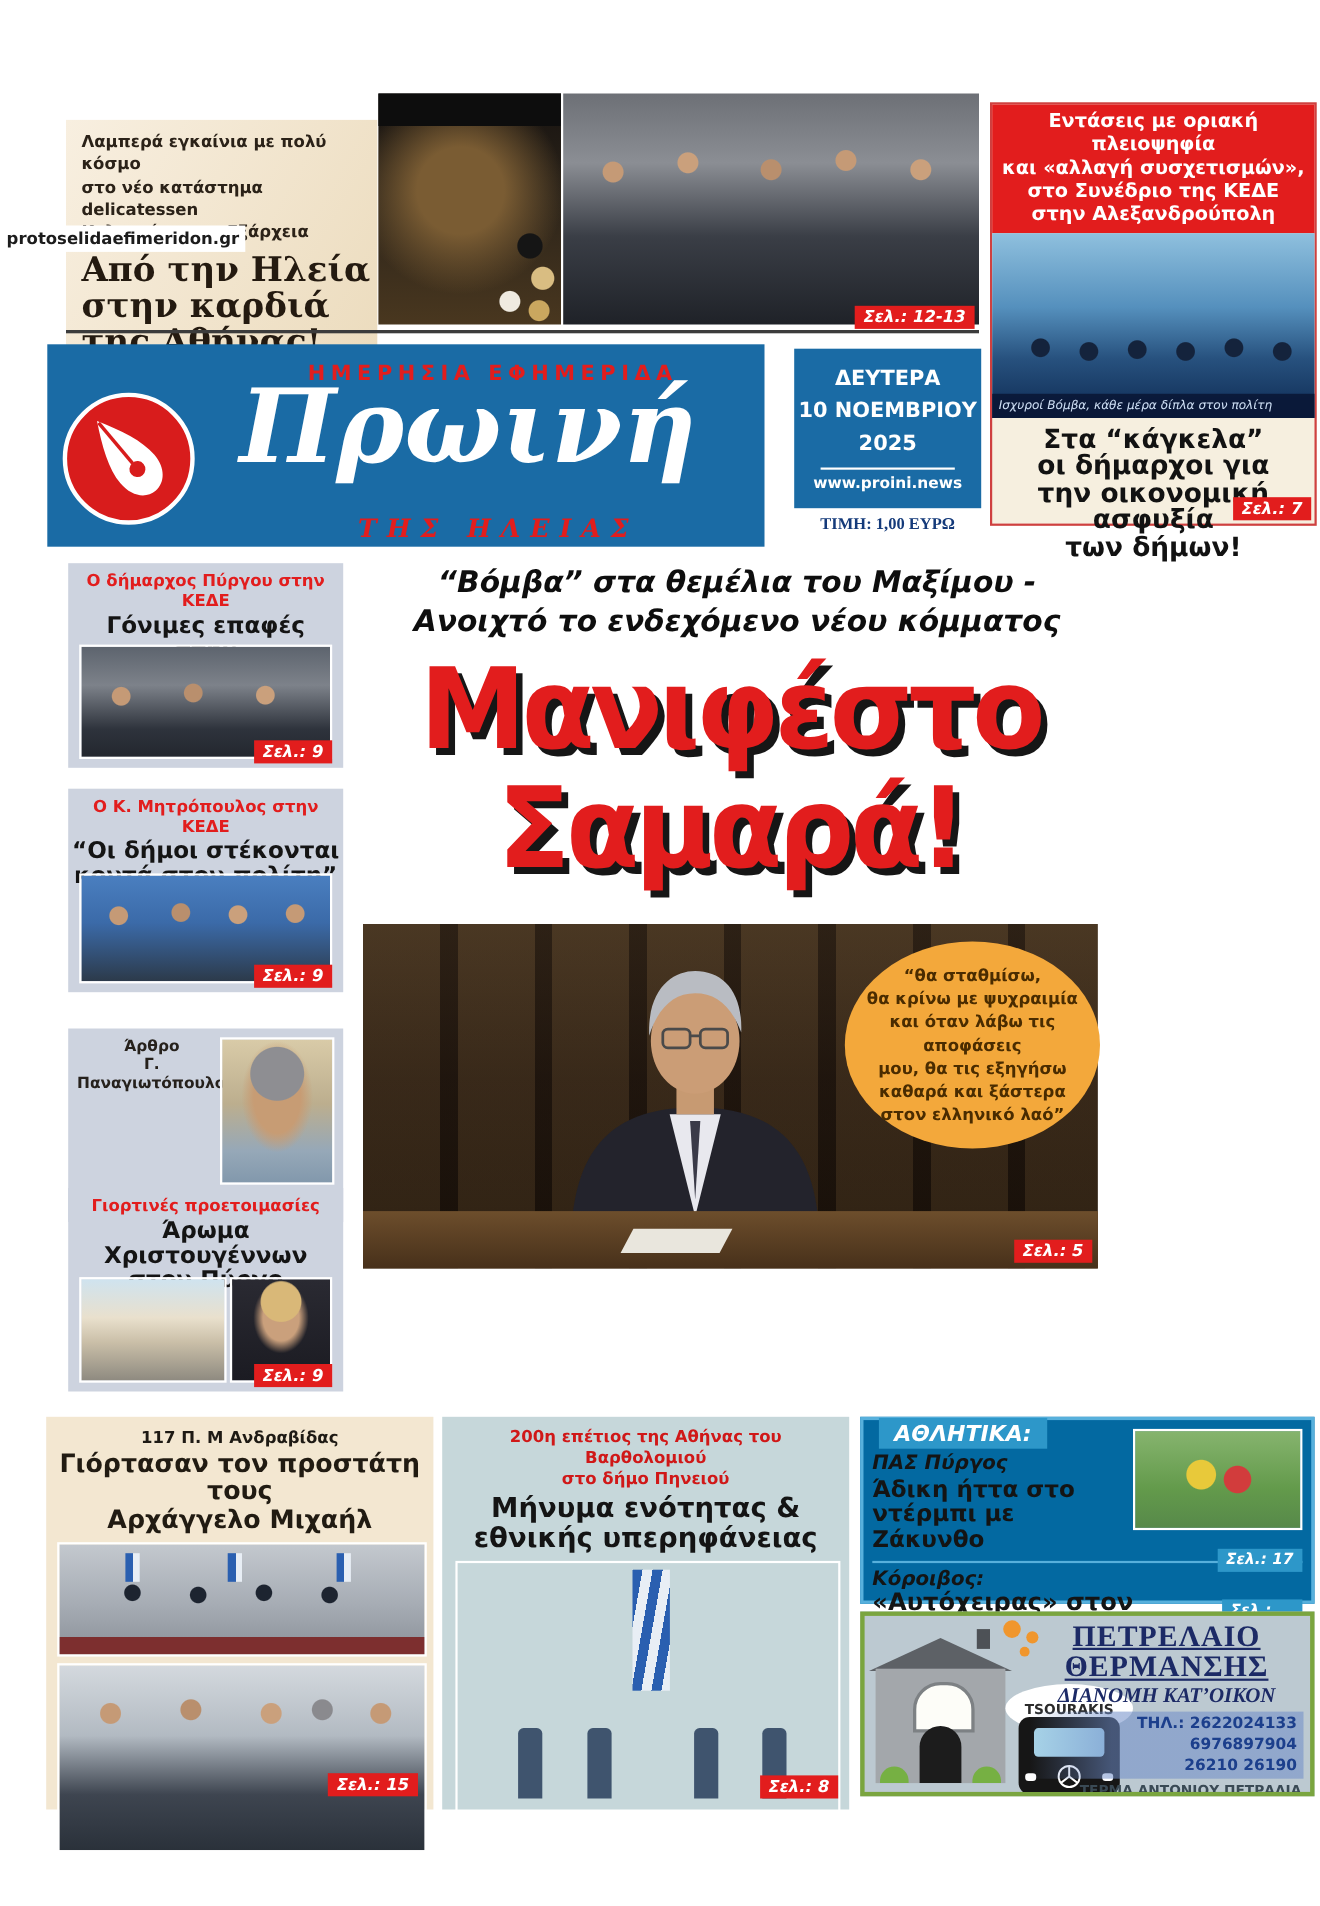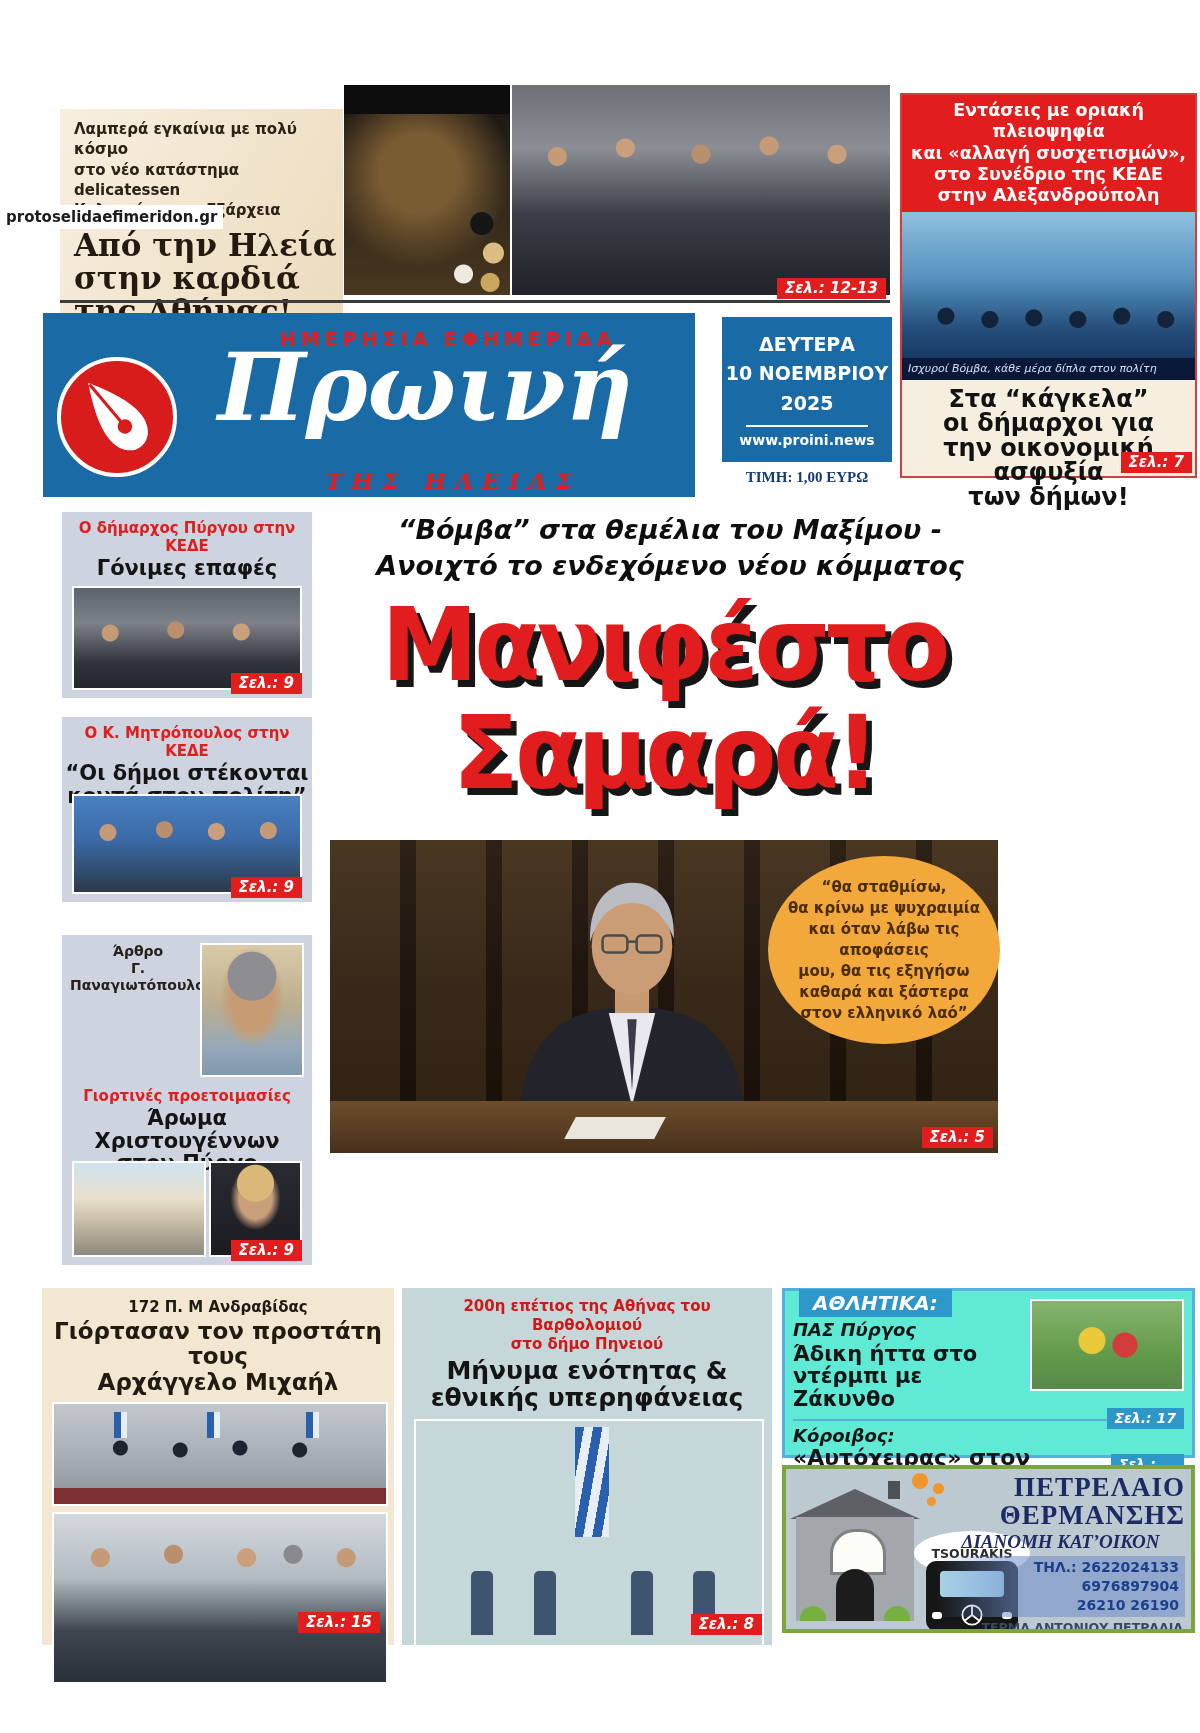--- a/index.html
+++ b/index.html
@@ -167,21 +167,21 @@
   .bl-headline{font-weight:bold;font-size:23px;line-height:1.1;color:#211b12;text-align:center;margin:3px 0 7px 0;}
   .bl-badge{position:absolute;right:14px;bottom:12px;}
   .mb6{margin-bottom:6px;}
 
   .bm-box{position:absolute;left:402px;top:1288px;width:370px;height:357px;background:#c6d7da;
       padding:6px 12px;box-sizing:border-box;}
   .bm-kicker{font-weight:bold;font-size:15px;line-height:1.25;color:#d01818;text-align:center;padding-top:3px;}
   .bm-headline{font-weight:bold;font-size:25px;line-height:1.08;color:#141414;text-align:center;margin:4px 0 8px 0;}
   .bm-badge{position:absolute;right:10px;bottom:10px;}
 
-  .sports-box{position:absolute;left:782px;top:1288px;width:413px;height:170px;background:#5eead4;
+  .sports-box{position:absolute;left:782px;top:1288px;width:413px;height:170px;background:#0369a1;
       border:3px solid #57b0dc;box-sizing:border-box;padding:2px 8px;}
   .sp-badge{position:absolute;left:14px;top:-2px;background:#2d97c9;color:#fff;
       font:bold italic 20px/1.3 "DejaVu Sans",sans-serif;padding:1px 14px;}
   .sp-row1{display:flex;justify-content:space-between;margin-top:26px;}
   .sp-kicker{font:bold italic 18px/1.2 "DejaVu Sans",sans-serif;color:#141414;}
   .sp-headline{font-weight:bold;font-size:21px;line-height:1.08;color:#141414;margin-top:2px;}
   .sp-photo-col{position:relative;margin-top:-20px;}
   .sp-ph-badge{position:absolute;right:0;bottom:-18px;}
   .sp-divider{border-top:2px solid #57b0dc;margin:8px 0 4px 0;}
   .sp-row2{display:flex;justify-content:space-between;align-items:flex-end;}
@@ -202,21 +202,21 @@
   .ad-bush{position:absolute;bottom:0;width:26px;height:15px;background:#76b043;border-radius:13px 13px 0 0;}
   .ad-coin{position:absolute;border-radius:50%;background:#f0962d;}
   .ad-truck{position:absolute;left:128px;top:62px;width:116px;height:100px;}
   .ad-truck-bubble{position:absolute;left:0;top:0;width:116px;height:44px;background:#fff;border-radius:50%;
       display:flex;align-items:center;justify-content:center;font-weight:bold;font-size:12.5px;color:#2b2b2b;}
   .ad-truck-cab{position:absolute;left:12px;top:30px;width:92px;height:70px;background:#161616;border-radius:10px;}
   .ad-truck-glass{position:absolute;left:14px;top:10px;width:64px;height:26px;background:#a8d4e8;border-radius:4px;}
   .ad-truck-cab svg{position:absolute;left:34px;bottom:4px;width:24px;height:24px;}
   .ad-light{position:absolute;bottom:12px;width:10px;height:7px;background:#fff;border-radius:3px;}
   .ad-right{position:absolute;left:150px;top:4px;right:6px;}
-  .ad-title{font:bold 27px/1.05 "Liberation Serif",serif;color:#1c2a66;text-align:right;letter-spacing:1px;}
+  .ad-title{font:bold 27px/1.05 "Liberation Serif",serif;color:#1c2a66;text-align:center;letter-spacing:1px;text-decoration:underline;}
   .ad-sub{font:bold italic 19px/1.2 "Liberation Serif",serif;color:#1c2a66;text-align:center;margin-top:1px;}
   .ad-phones{font-weight:bold;font-size:14px;line-height:1.35;color:#1c3f8c;text-align:right;
       background:linear-gradient(90deg,rgba(255,255,255,0) 0%,rgba(110,140,200,.55) 30%,rgba(110,140,200,.55) 100%);
       padding:2px 6px 2px 40px;margin-top:3px;}
   .ad-address{font-weight:bold;font-size:12.5px;line-height:1.3;color:#3a4a55;text-align:right;
       padding-right:2px;margin-top:3px;}
 </style>
 </head>
 <body>
 
@@ -334,21 +334,21 @@
     <div class="lc-headline" data-bind="left_column.3.headline">Άρωμα Χριστουγέννων
 στον Πύργο</div>
     <div class="lc4-photos">
       <div class="photo-street"></div>
       <div class="photo-woman"></div>
     </div>
     <span class="badge-red lc-badge" data-bind="left_column.3.page_badge">Σελ.: 9</span>
   </section>
 
   <section class="bl-box">
-    <div class="bl-kicker" data-bind="bottom_left_story.kicker">172 Π. Μ Ανδραβίδας</div>
+    <div class="bl-kicker" data-bind="bottom_left_story.kicker">117 Π. Μ Ανδραβίδας</div>
     <div class="bl-headline" data-bind="bottom_left_story.headline">Γιόρτασαν τον προστάτη τους
 Αρχάγγελο Μιχαήλ</div>
     <div class="photo-hangar mb6">
       <i class="hang-flag" style="left:18%"></i>
       <i class="hang-flag" style="left:46%"></i>
       <i class="hang-flag" style="left:76%"></i>
     </div>
     <div class="photo-officials"></div>
     <span class="badge-red bl-badge" data-bind="bottom_left_story.page_badge">Σελ.: 15</span>
   </section>

